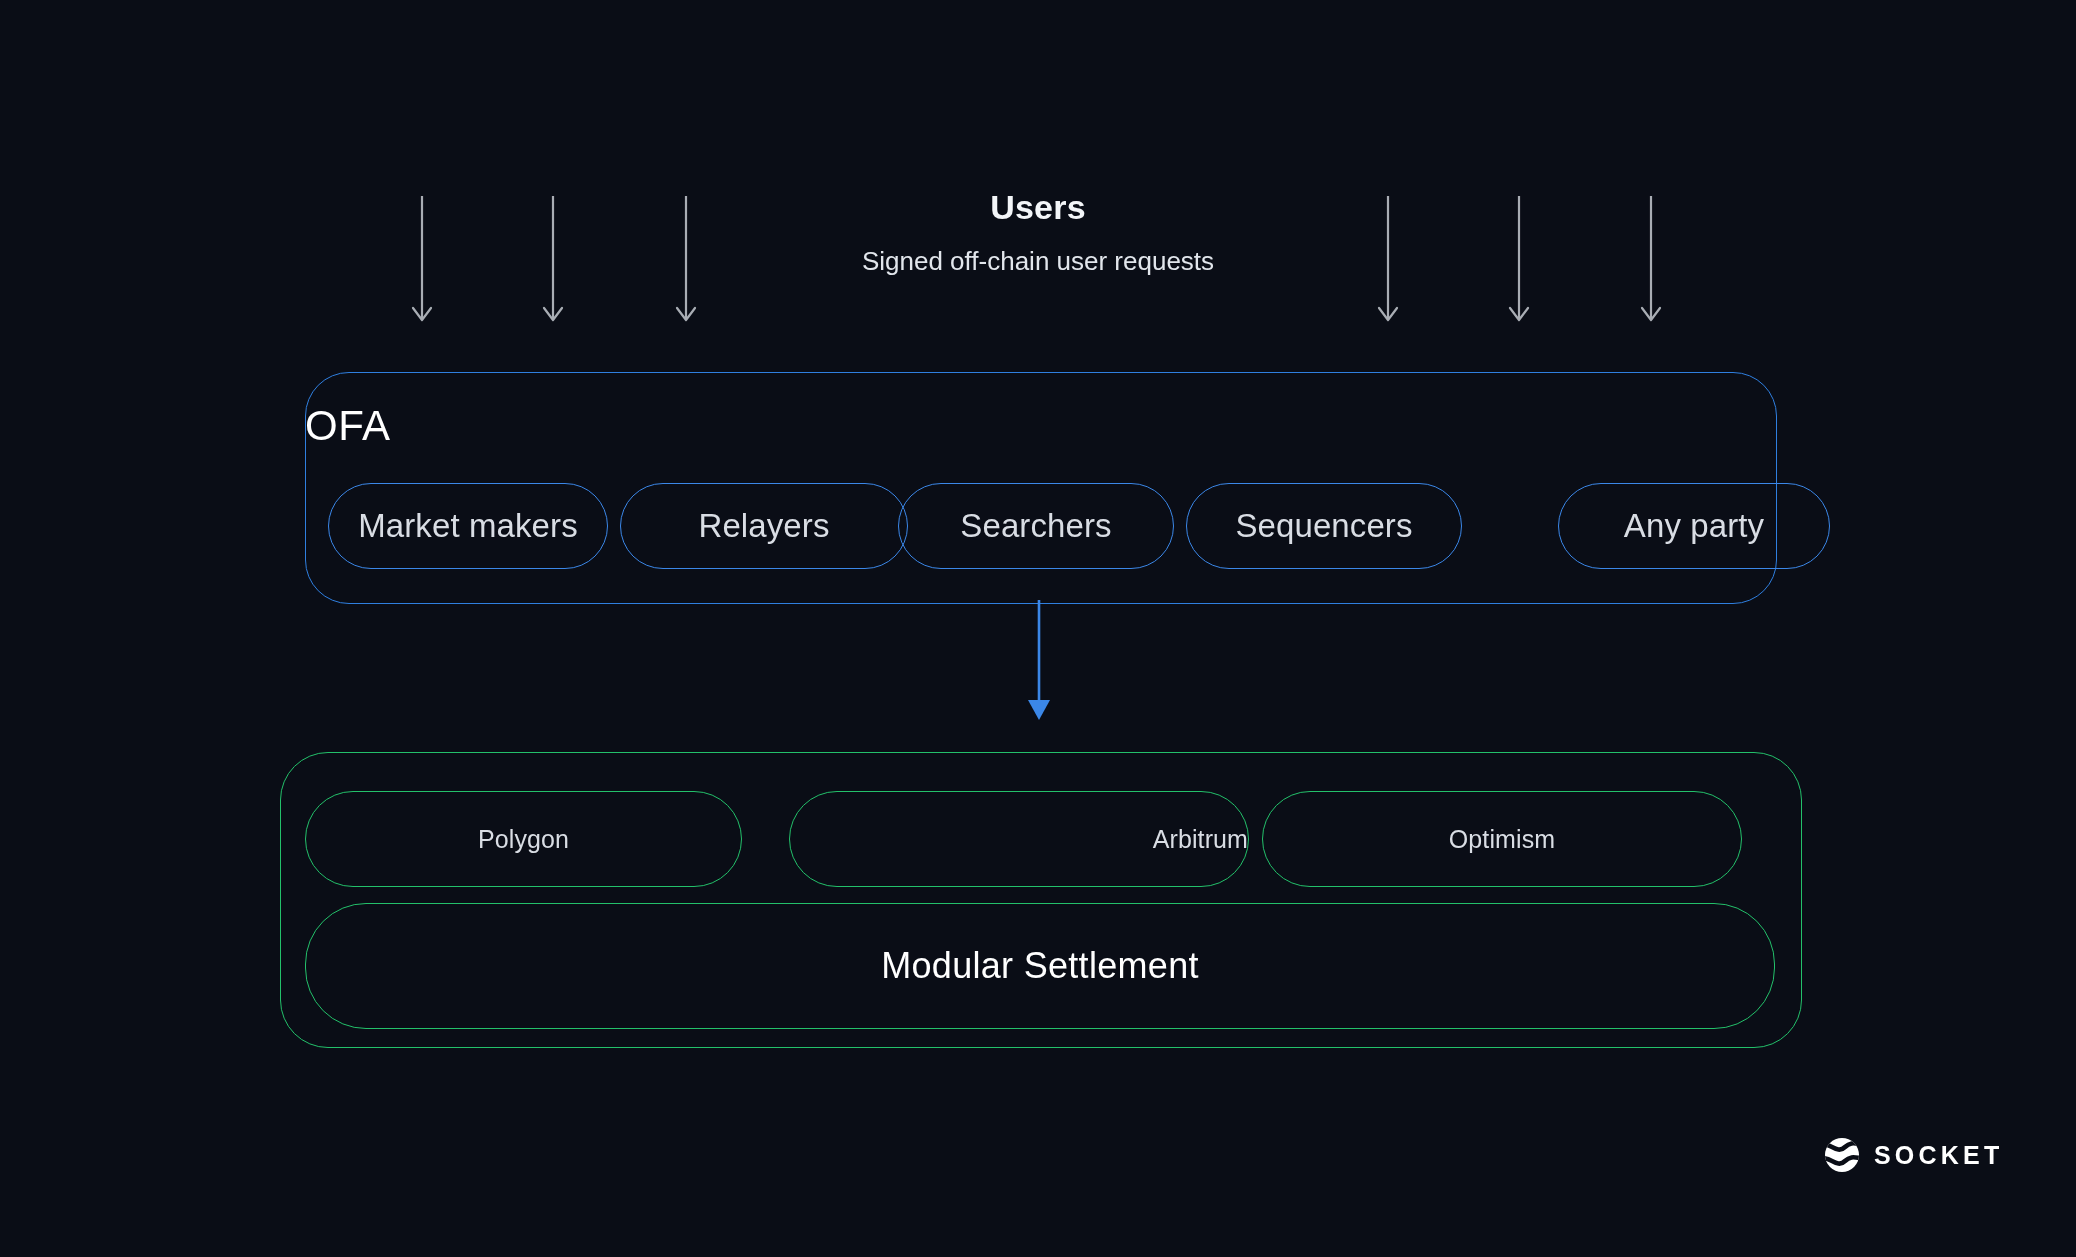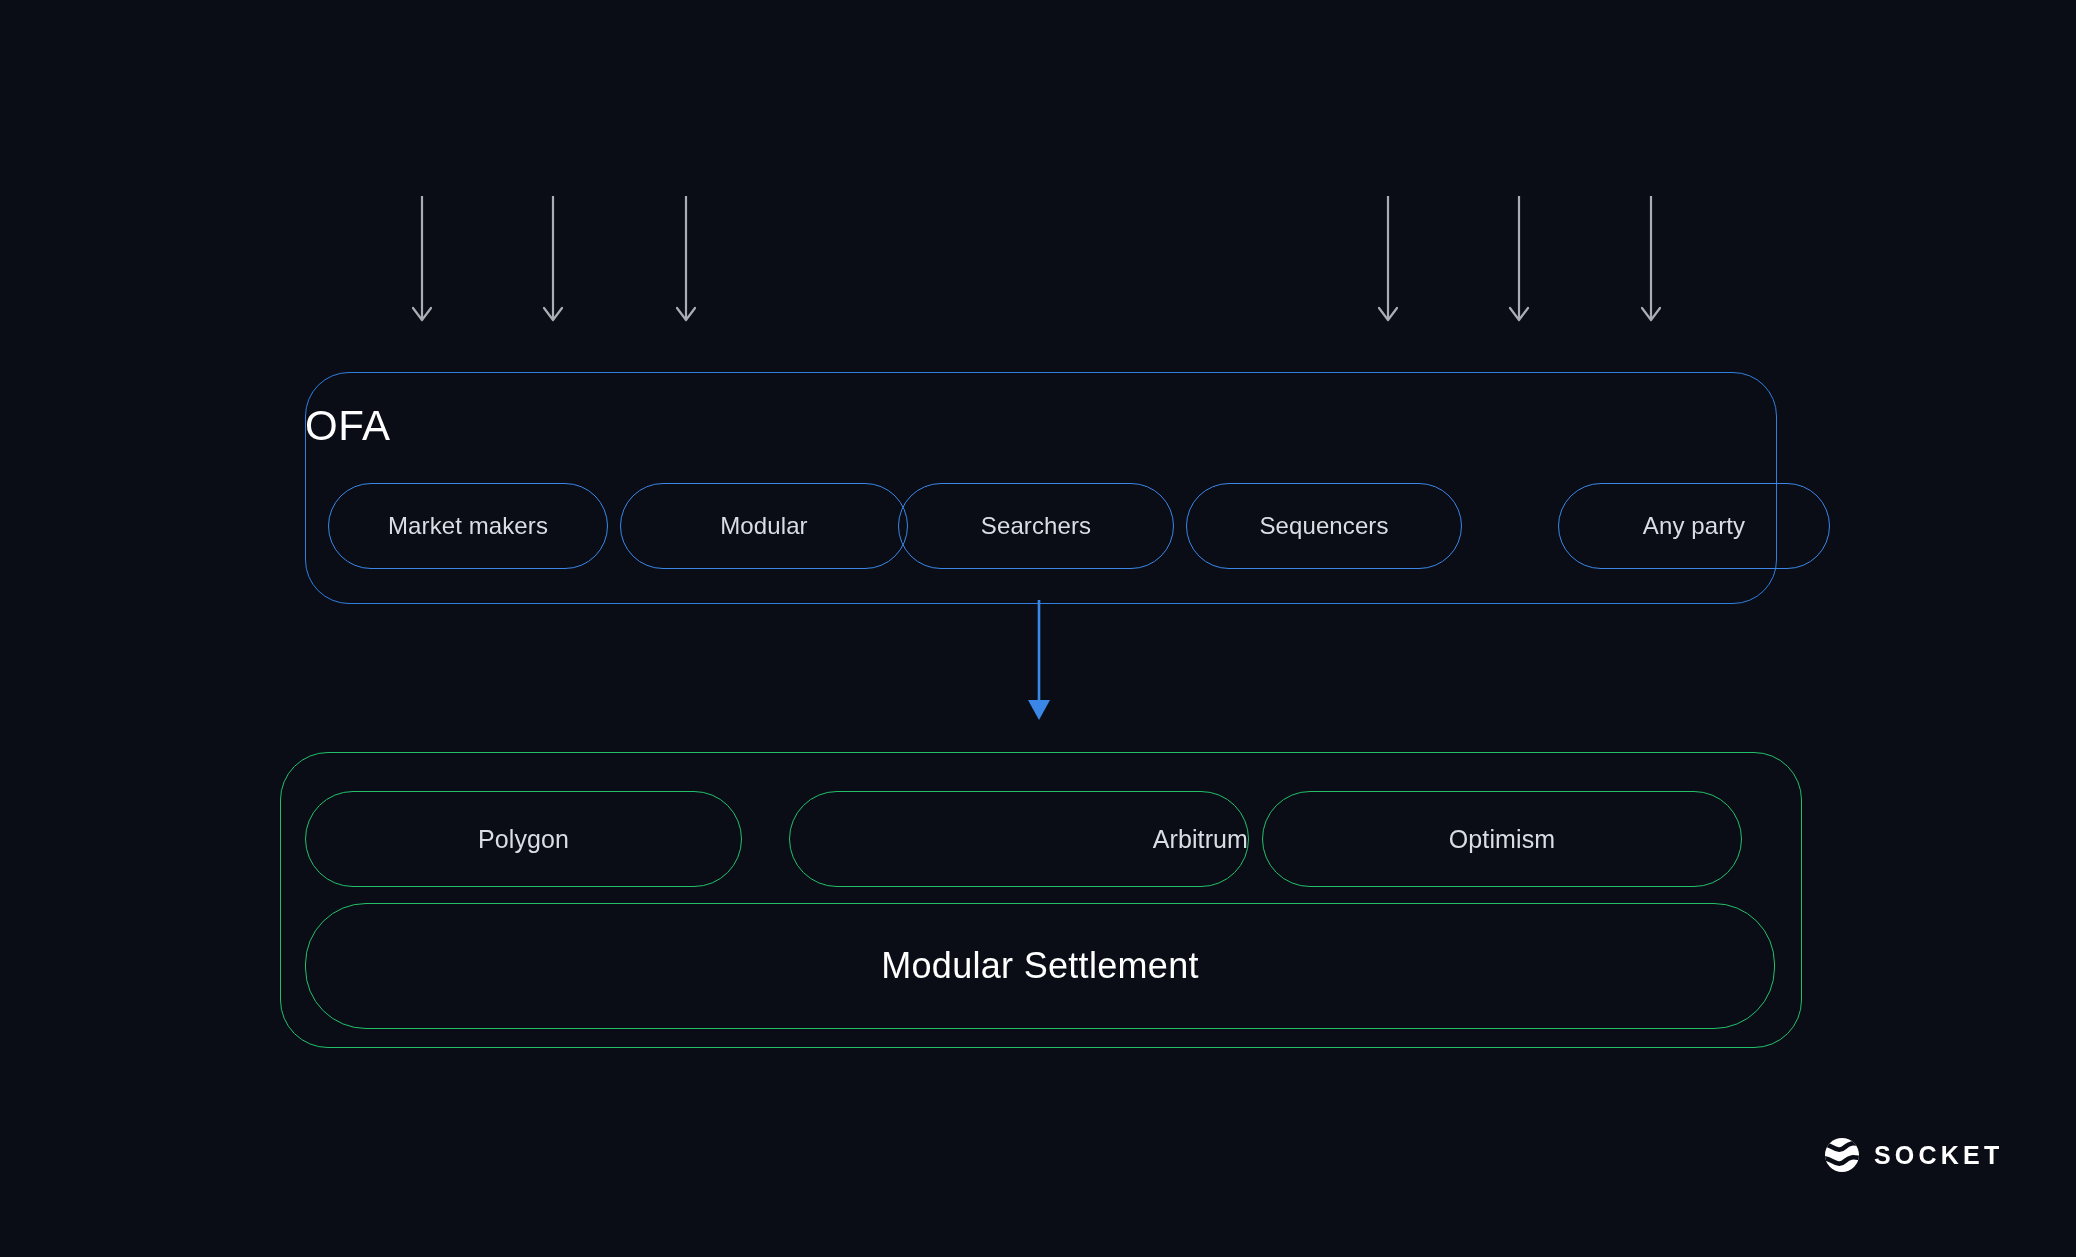--- a/index.html
+++ b/index.html
@@ -74,21 +74,21 @@
     color: #ffffff;
     letter-spacing: 0.5px;
     line-height: 1;
   }
   .pill {
     position: absolute;
     box-sizing: border-box;
     display: flex;
     align-items: center;
     justify-content: center;
-    font-size: 24px;
+    font-size: 33px;
     font-weight: 400;
     color: #d9dde4;
     letter-spacing: 0.1px;
   }
   .pill-blue {
     height: 86px;
     top: 483px;
     border: 1.5px solid #3b87e8;
     border-radius: 43px;
   }
@@ -155,20 +155,24 @@
     letter-spacing: 4.2px;
     color: #ffffff;
     line-height: 1;
   }
 </style>
 </head>
 <body>
 
 <div id="stage">
 
+  <div id="users-block">
+    <div id="users-title">Users</div>
+    <div id="users-sub">Signed off-chain user requests</div>
+  </div>
 
   <svg class="gray-arrow" style="left:409px;" viewBox="0 0 26 132">
     <path d="M13 0 L13 122" stroke="#a9adb4" stroke-width="2.2" fill="none"></path>
     <path d="M4 112 L13 124 L22 112" stroke="#a9adb4" stroke-width="2.2" fill="none" stroke-linecap="round" stroke-linejoin="round"></path>
   </svg>
   <svg class="gray-arrow" style="left:540px;" viewBox="0 0 26 132">
     <path d="M13 0 L13 122" stroke="#a9adb4" stroke-width="2.2" fill="none"></path>
     <path d="M4 112 L13 124 L22 112" stroke="#a9adb4" stroke-width="2.2" fill="none" stroke-linecap="round" stroke-linejoin="round"></path>
   </svg>
   <svg class="gray-arrow" style="left:673px;" viewBox="0 0 26 132">
@@ -188,21 +192,21 @@
     <path d="M4 112 L13 124 L22 112" stroke="#a9adb4" stroke-width="2.2" fill="none" stroke-linecap="round" stroke-linejoin="round"></path>
   </svg>
 
   <div class="round-box ofa-outer"></div>
   <div id="ofa-title">OFA</div>
 
   <div class="pill pill-blue" style="left:328px;width:280px;">
     <span>Market makers</span>
   </div>
   <div class="pill pill-blue" style="left:620px;width:288px;">
-    <span>Modular</span>
+    <span>Relayers</span>
   </div>
   <div class="pill pill-blue" style="left:898px;width:276px;">
     <span>Searchers</span>
   </div>
   <div class="pill pill-blue" style="left:1186px;width:276px;">
     <span>Sequencers</span>
   </div>
   <div class="pill pill-blue" style="left:1558px;width:272px;">
     <span>Any party</span>
   </div>

